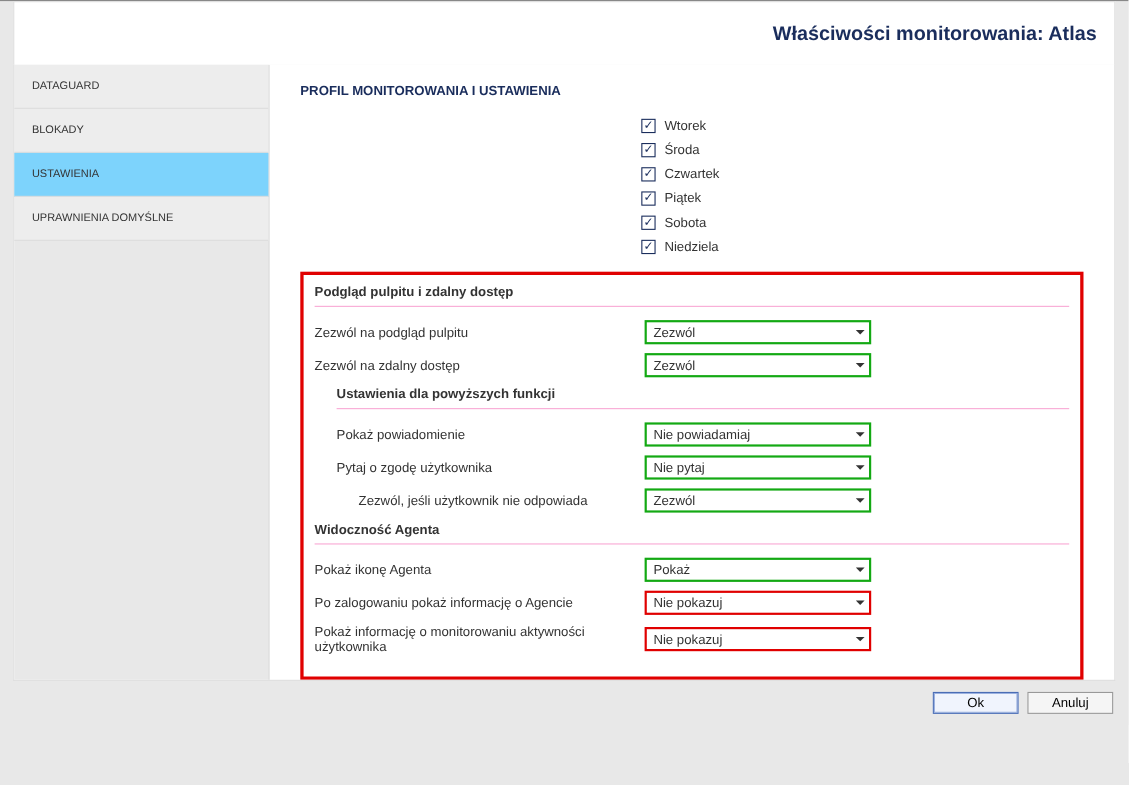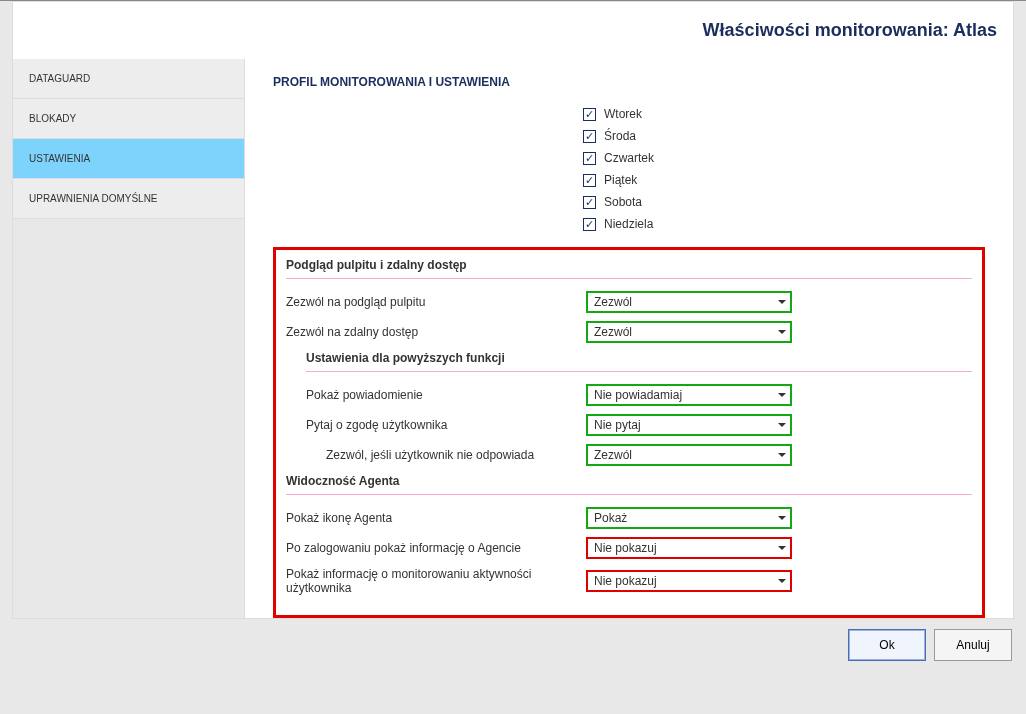--- a/index.html
+++ b/index.html
@@ -142,21 +142,21 @@
       border-top: 4px solid #333;
     }
     .footer {
       display: flex;
       justify-content: flex-end;
       padding: 10px 14px 10px 0;
       gap: 8px;
     }
     .btn {
       min-width: 78px;
-      height: 32px;
+      height: 20px;
       border: 1px solid #999;
       background: #f5f5f5;
       font-size: 12px;
       cursor: pointer;
       display: inline-flex;
       align-items: center;
       justify-content: center;
     }
     .btn.primary {
       border: 1px solid #4a6db5;

